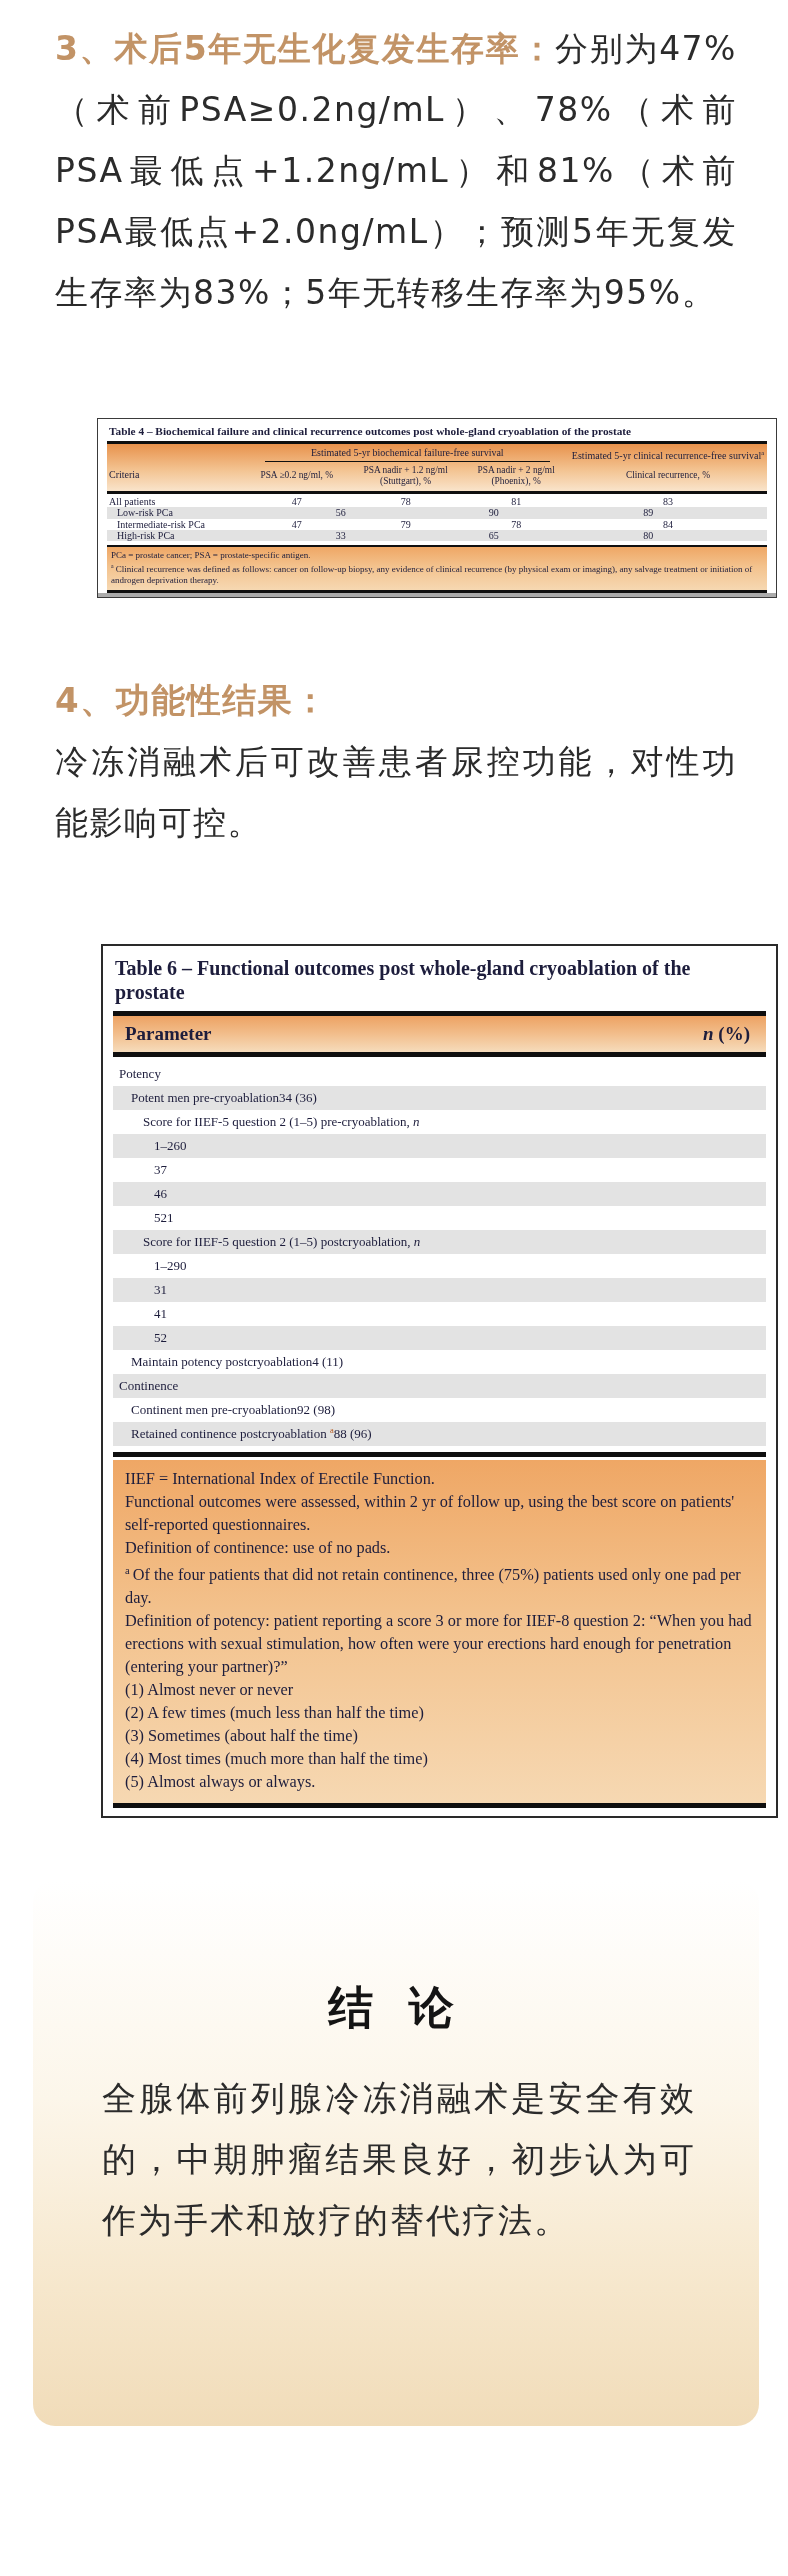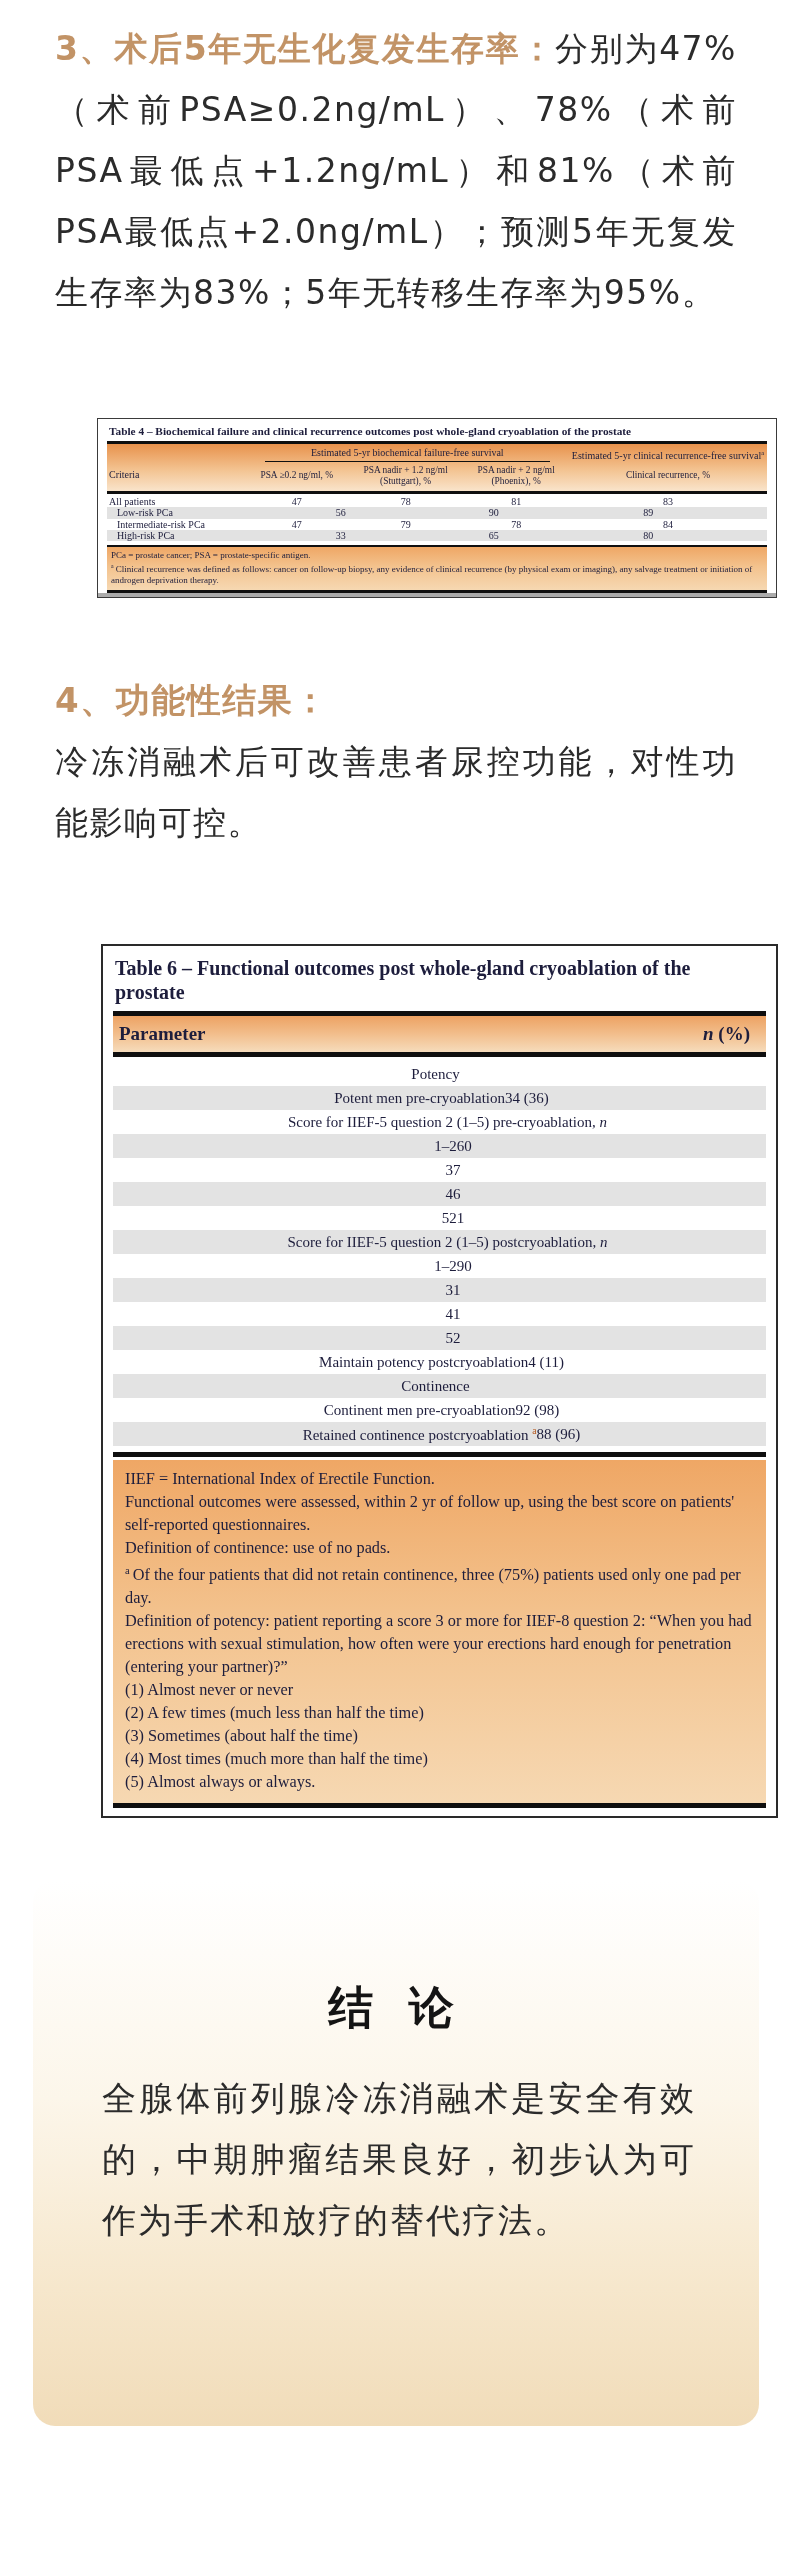--- a/index.html
+++ b/index.html
@@ -52,24 +52,24 @@
   }
   .gray-strip{height:4px;background:#ABABAB;margin:0 -9px;}
   sup{font-size:65%;}
   
   #t6{top:928px;left:61px;width:677px;border:2px solid #2a2a2a;padding:8px 10px 8px 10px;}
   .t6-title{font-size:20px;font-weight:bold;line-height:24px;padding:2px 0 7px 2px;width:97%;}
   .b5{height:5px;}
   .t6-head{
     background:linear-gradient(180deg,#EDA263 0%,#F2BE8C 50%,#F6DCBC 100%);
     height:36px;display:flex;justify-content:space-between;align-items:center;
-    font-size:19px;font-weight:bold;padding:0 16px 0 6px;
+    font-size:19px;font-weight:bold;padding:0 16px 0 12px;
   }
   .t6-rows{padding:5px 0 3px 0;}
-  .t6row{display:flex;justify-content:center;align-items:center;height:24px;font-size:15px;}
+  .t6row{display:flex;justify-content:flex-start;align-items:center;height:24px;font-size:13px;}
   .t6row.shade{background:#E3E3E3;}
   .t6row .val{padding-right:14px;white-space:nowrap;}
   .i0{padding-left:6px;}
   .i1{padding-left:18px;}
   .i2{padding-left:30px;}
   .i3{padding-left:41px;}
   .supo{color:#B4561A;}
   .t6-foot{
     background:linear-gradient(180deg,#EFA765 0%,#F3C28D 45%,#F6D8B2 100%);
     padding:7px 12px 10px 12px;font-size:16.3px;line-height:23px;margin-top:3px;

